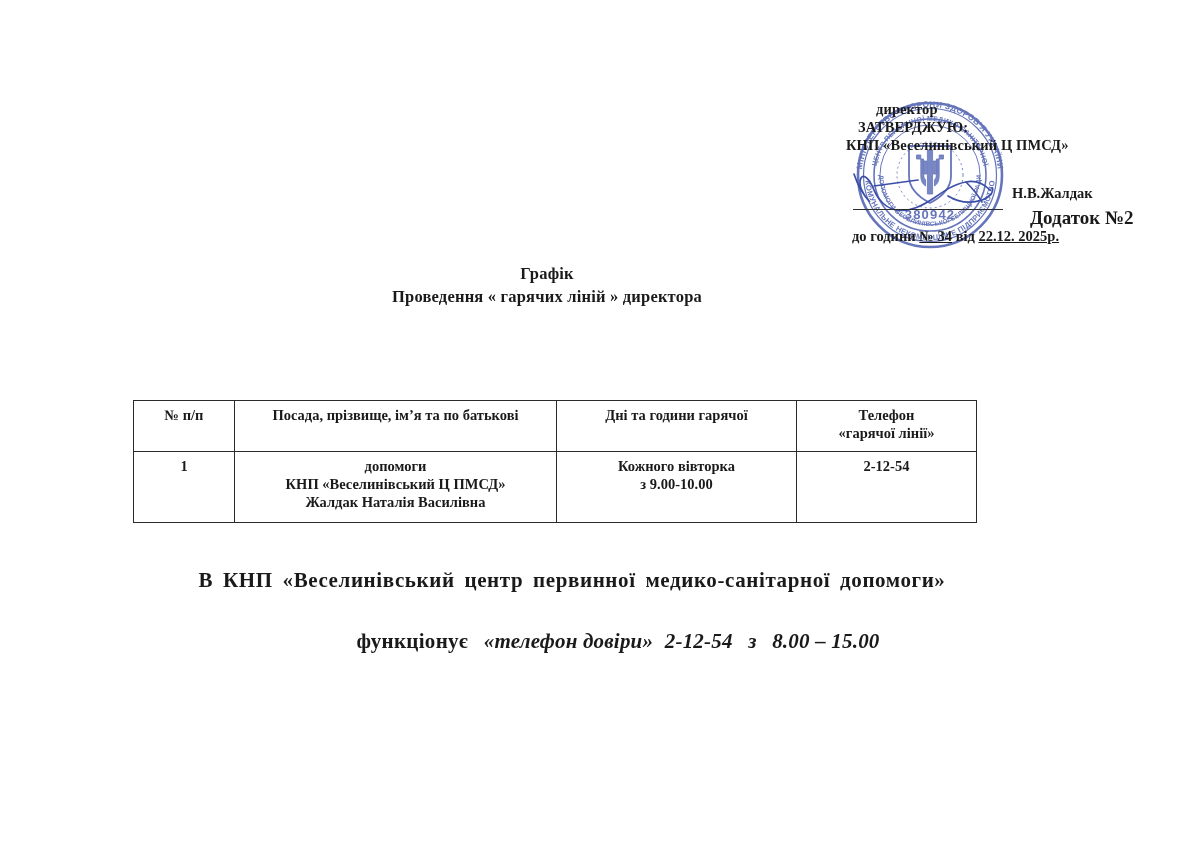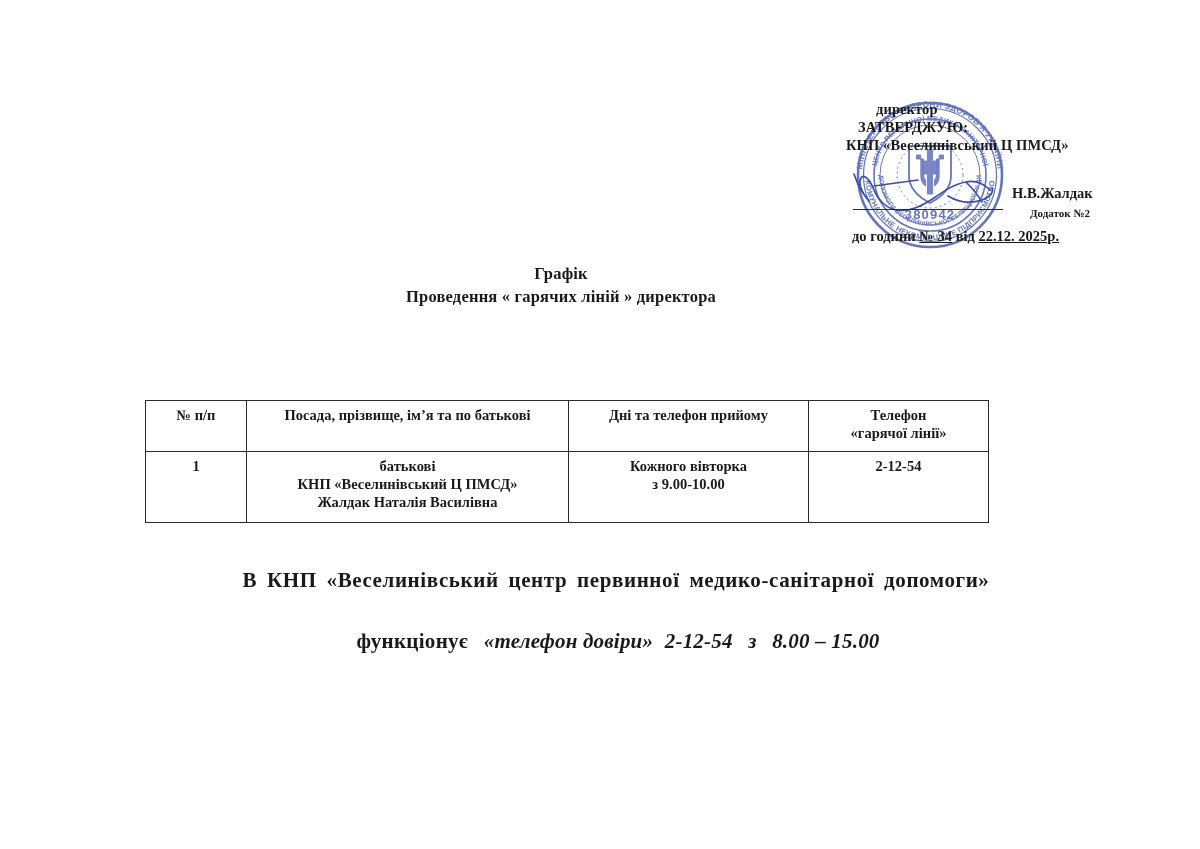--- a/index.html
+++ b/index.html
@@ -44,21 +44,21 @@
     font-weight: bold;
     font-size: 14.5px;
     white-space: nowrap;
     z-index: 3;
   }
   #annex-line {
     position: absolute;
     left: 1030px;
     top: 207px;
     font-weight: bold;
-    font-size: 11px;
+    font-size: 19px;
     white-space: nowrap;
     z-index: 3;
   }
   #order-line {
     position: absolute;
     left: 852px;
     top: 228px;
     font-weight: bold;
     font-size: 14.5px;
     white-space: nowrap;
@@ -103,30 +103,29 @@
   #doc-title {
     position: absolute;
     left: 0;
     top: 262px;
     width: 1094px;
     text-align: center;
     font-weight: bold;
     font-size: 16.5px;
     line-height: 23px;
     z-index: 3;
-    margin-left: 14px;
   }
   #doc-title .t1 { letter-spacing: 0.2px; }
   #doc-title .t2 { letter-spacing: 0.2px; }
   #doc-title .t3 { letter-spacing: 0.1px; }
 
   
   #schedule-table {
     position: absolute;
-    left: 145px;
+    left: 133px;
     top: 400px;
     width: 807px;
     border-collapse: collapse;
     table-layout: fixed;
   }
   #schedule-table td, #schedule-table th {
     border: 1.3px solid #2b2b2b;
     font-weight: bold;
     font-size: 14.5px;
     line-height: 18px;
@@ -148,21 +147,20 @@
     position: absolute;
     left: 0;
     top: 568px;
     width: 1144px;
     text-align: center;
     font-weight: bold;
     font-size: 21px;
     letter-spacing: 0.6px;
     word-spacing: 4px;
     z-index: 3;
-    margin-left: 44px;
   }
   #statement-2 {
     position: absolute;
     left: 18px;
     top: 629px;
     width: 1200px;
     text-align: center;
     font-weight: bold;
     font-size: 21px;
     letter-spacing: 0.3px;
@@ -262,33 +260,33 @@
   <table id="schedule-table">
     <thead>
       <tr>
         <th class="col-num">
           <span class="cell-line">№ п/п</span>
         </th>
         <th class="col-pers">
           <span class="cell-line">Посада, прізвище, ім’я та по батькові</span>
         </th>
         <th class="col-days">
-          <span class="cell-line">Дні та телефон прийому</span>
+          <span class="cell-line">Дні та години гарячої</span>
         </th>
         <th class="col-phone">
           <span class="cell-line">Телефон</span>
           <span class="cell-line">«гарячої лінії»</span>
         </th>
       </tr>
     </thead>
     <tbody>
       <tr>
         <td>1</td>
         <td>
-          <span class="cell-line">батькові</span>
+          <span class="cell-line">допомоги</span>
           <span class="cell-line">КНП «Веселинівський Ц ПМСД»</span>
           <span class="cell-line">Жалдак Наталія Василівна</span>
         </td>
         <td>
           <span class="cell-line">Кожного вівторка</span>
           <span class="cell-line">з 9.00-10.00</span>
         </td>
         <td class="phone-cell">2-12-54</td>
       </tr>
     </tbody>

